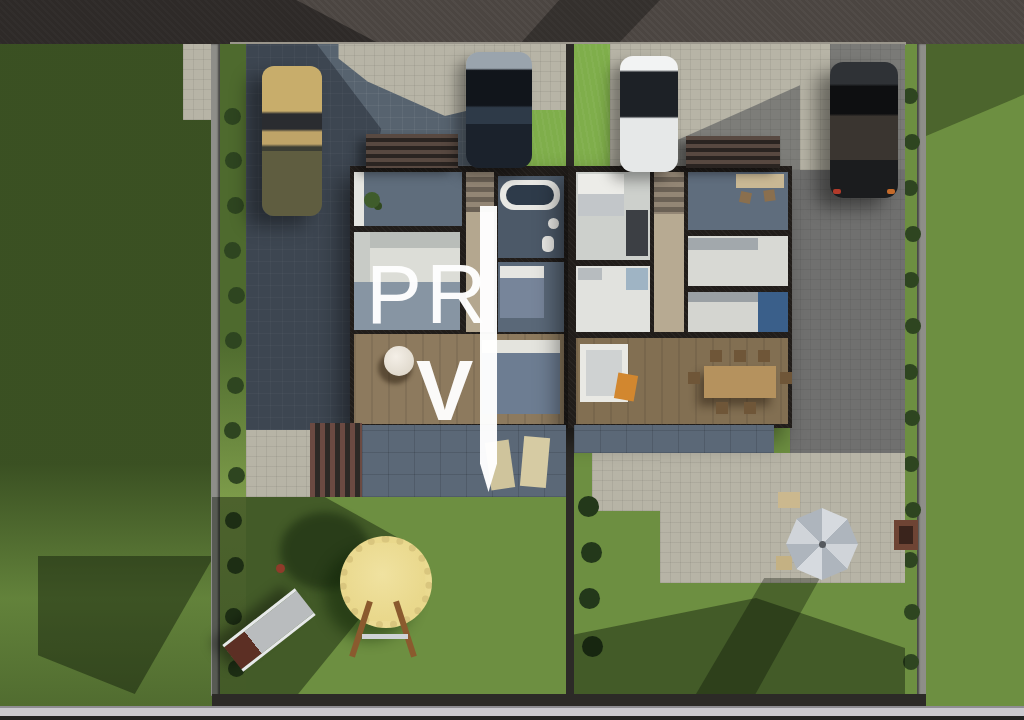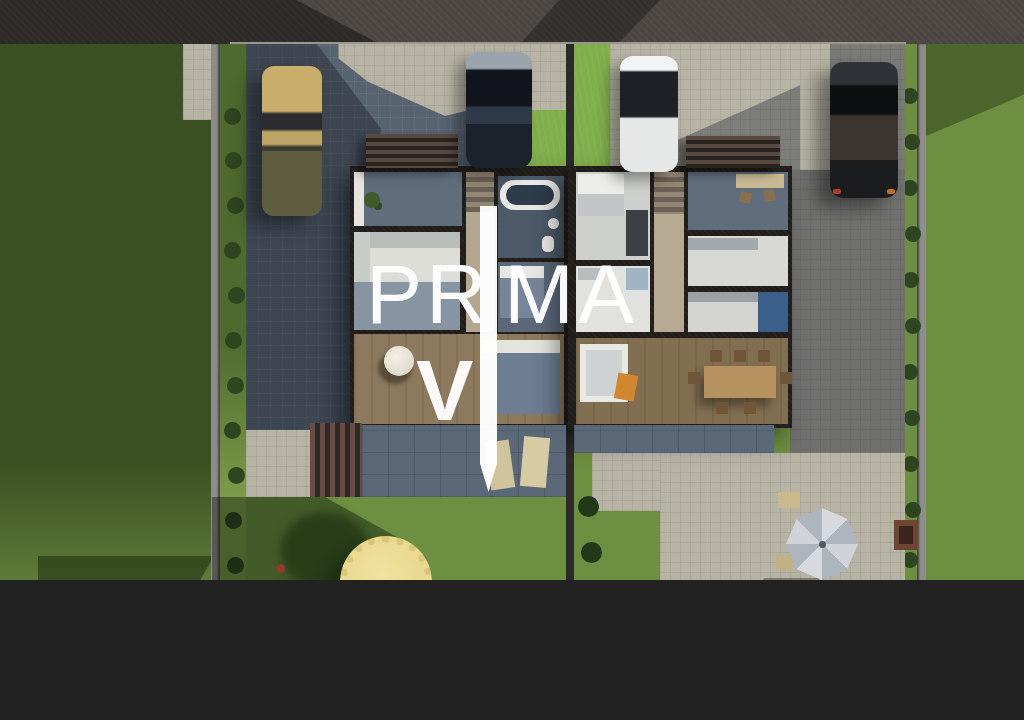--- a/index.html
+++ b/index.html
@@ -1,16 +1,16 @@
 <!DOCTYPE html>
 <html><head>
 <meta charset="utf-8">
 <style>
   html,body{margin:0;padding:0;background:#222;}
-  .scene{position:relative;width:1024px;height:580px;overflow:hidden;
+  .scene{position:relative;width:1024px;height:716px;overflow:hidden;
          font-family:"Liberation Sans",sans-serif;
          background:var(--grass-bright,#6d8f41);}
   .abs{position:absolute;}
   
   .pavers-blue{background-color:var(--paver-blue,#57636f);
     background-image:repeating-linear-gradient(0deg,rgba(255,255,255,.05) 0 1px,transparent 1px 12px),
                      repeating-linear-gradient(90deg,rgba(255,255,255,.05) 0 1px,transparent 1px 12px);}
   .pavers-light{background-color:var(--paver-light,#b7b4a6);
     background-image:repeating-linear-gradient(0deg,rgba(0,0,0,.06) 0 1px,transparent 1px 10px),
                      repeating-linear-gradient(90deg,rgba(0,0,0,.06) 0 1px,transparent 1px 10px);}
@@ -193,16 +193,15 @@
   <div class="abs" style="left:894px;top:520px;width:24px;height:30px;background:#6e4434;">
     <div class="abs" style="left:5px;top:6px;width:14px;height:18px;background:#3a241c;"></div>
   </div>
 
   <div class="abs" style="left:212px;top:694px;width:714px;height:13px;background:var(--fence-dark);"></div>
   <div class="abs" style="left:0;top:706px;width:1024px;height:14px;background:var(--road-bottom);border-top:2px solid #8f8d93;"></div>
 
   <div class="abs" style="left:480px;top:206px;width:17px;height:286px;background:#ffffff;opacity:.97;
        clip-path:polygon(0 0,100% 0,100% 90%,50% 100%,0 90%);"></div>
   <div class="abs wm-line wm-thin" style="left:366px;top:252px;">PR</div>
-  <div class="abs wm-line wm-thin" style="left:504px;top:252px;">MA</div>
   <div class="abs wm-line wm-bold" style="left:416px;top:347px;">V</div>
 
 </div>
 
 </body></html>

